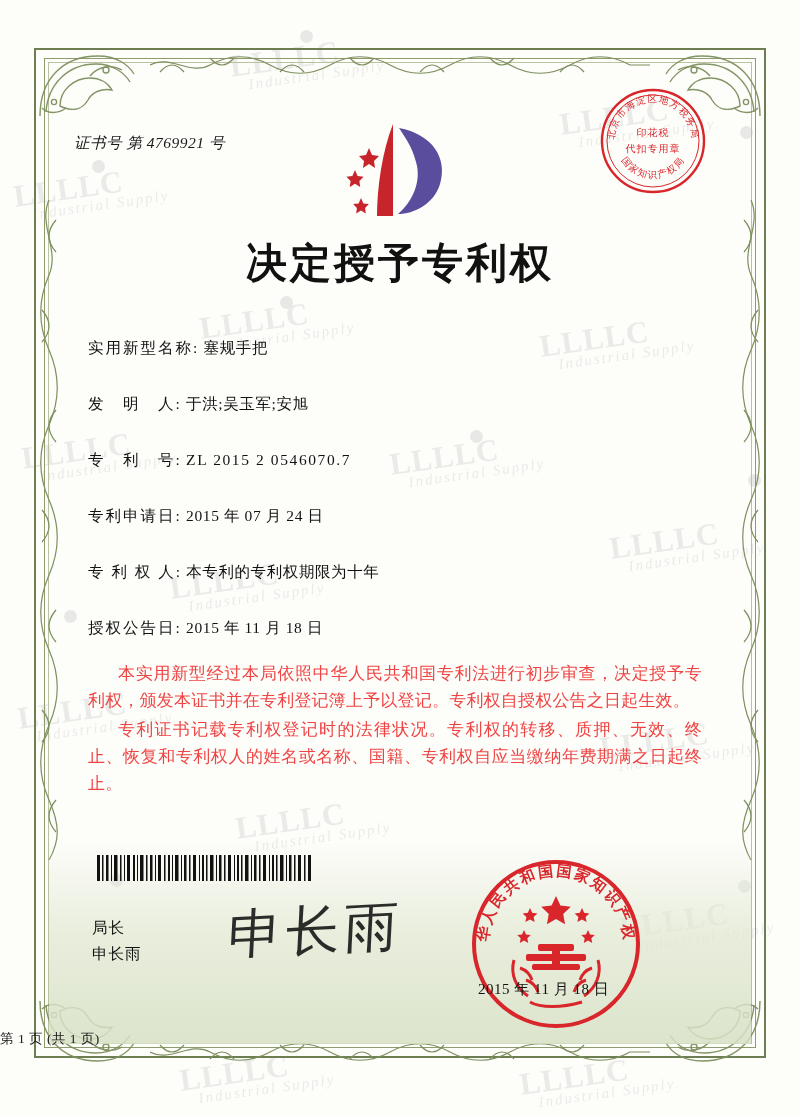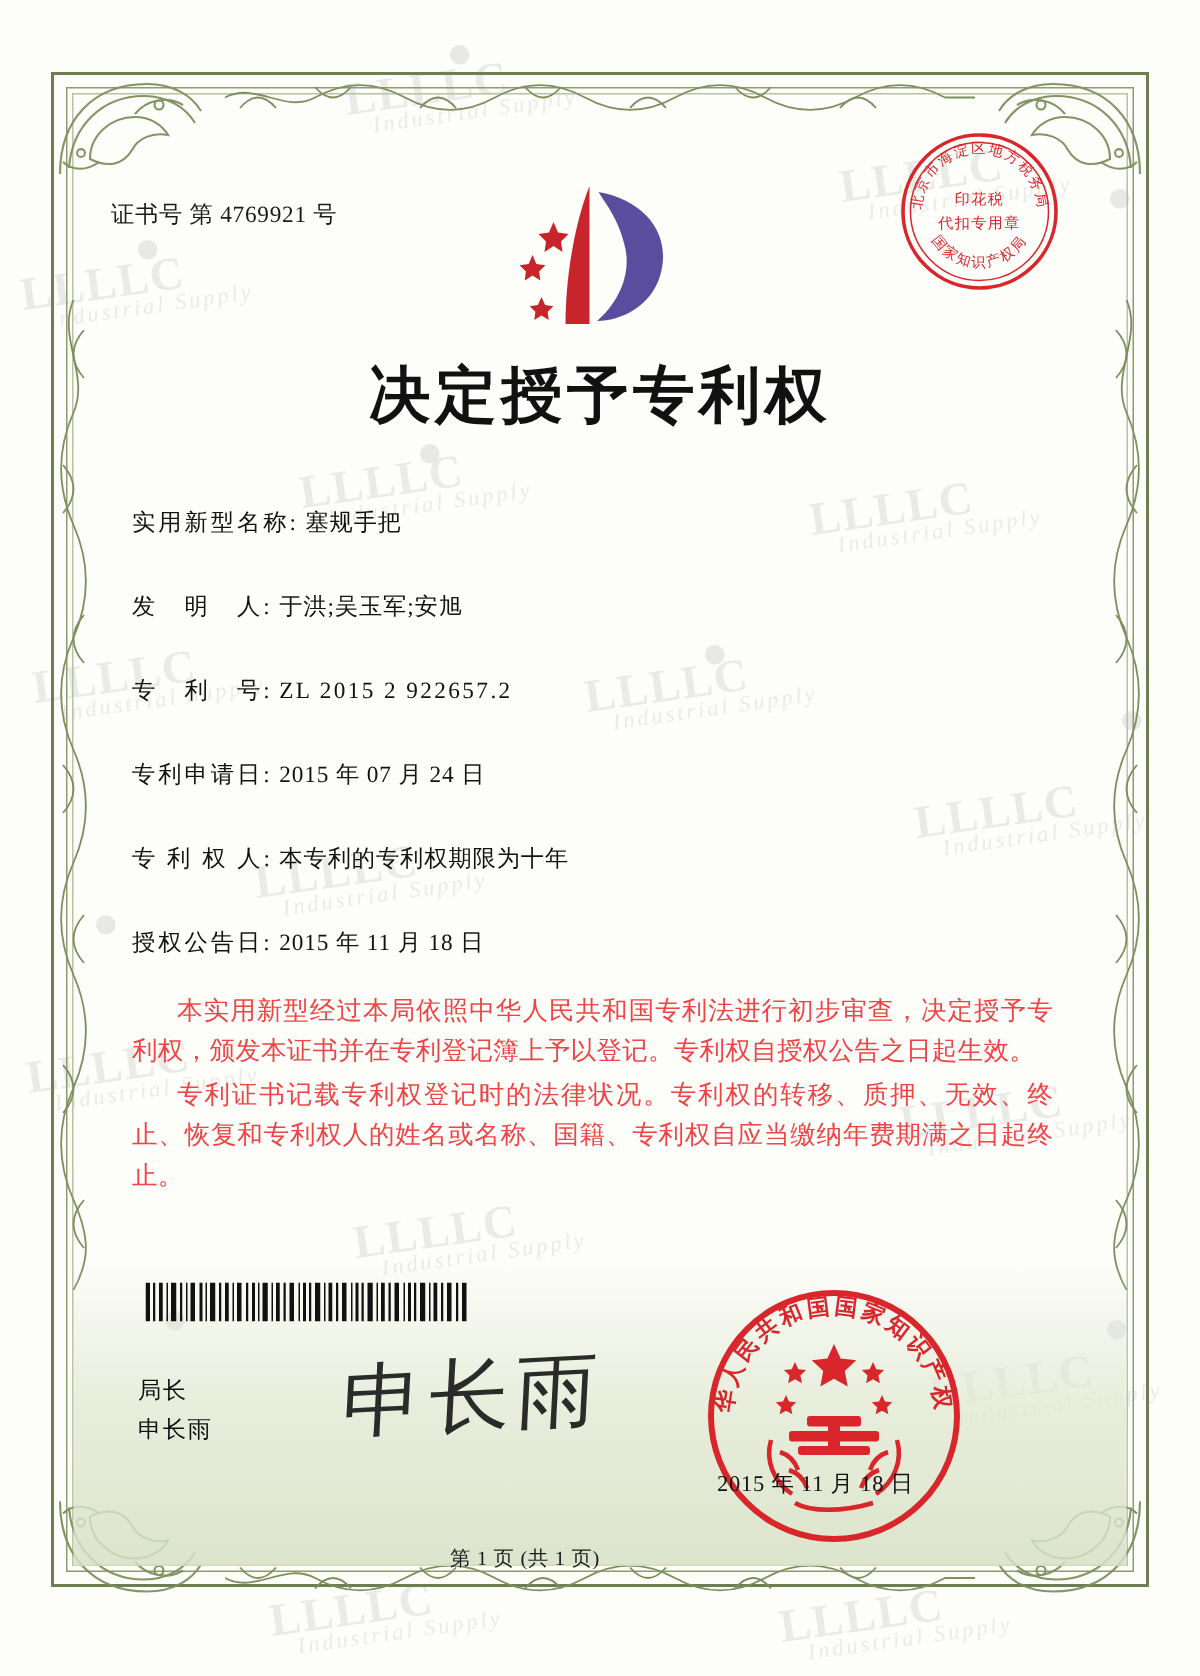--- a/index.html
+++ b/index.html
@@ -122,20 +122,21 @@
     left: 0; top: 0;
     width: 800px; height: 1117px;
   }
   .cert-no {
     position: absolute;
     left: 74px;
     top: 133px;
     font-size: 15.5px;
     color: #1a1a1a;
     letter-spacing: .5px;
+    font-style: italic;
   }
   
   .emblem {
     position: absolute;
     left: 336px;
     top: 118px;
     width: 130px;
     height: 112px;
   }
   .emblem svg { display:block; }
@@ -238,21 +239,20 @@
     top: 980px;
     font-size: 15px;
     color: #121212;
     letter-spacing: .5px;
   }
   .footer {
     position: absolute;
     left: 0;
     top: 1030px;
     width: 700px;
-    text-align: center;
     font-size: 13.5px;
     color: #1b1b1b;
     letter-spacing: .5px;
   }
   .green-wash {
     position: absolute;
     left: 49px;
     top: 840px;
     width: 702px;
     height: 204px;
@@ -409,21 +409,21 @@
       <div class="field">
         <span class="lbl">实用新型名称:</span>
         <span class="val">塞规手把</span>
       </div>
       <div class="field">
         <span class="lbl">发　明　人:</span>
         <span class="val">于洪;吴玉军;安旭</span>
       </div>
       <div class="field mono">
         <span class="lbl">专　利　号:</span>
-        <span class="val">ZL 2015 2 922657.2</span>
+        <span class="val">ZL 2015 2 0546070.7</span>
       </div>
       <div class="field">
         <span class="lbl">专利申请日:</span>
         <span class="val">2015 年 07 月 24 日</span>
       </div>
       <div class="field">
         <span class="lbl">专 利 权 人:</span>
         <span class="val">本专利的专利权期限为十年</span>
       </div>
       <div class="field">

